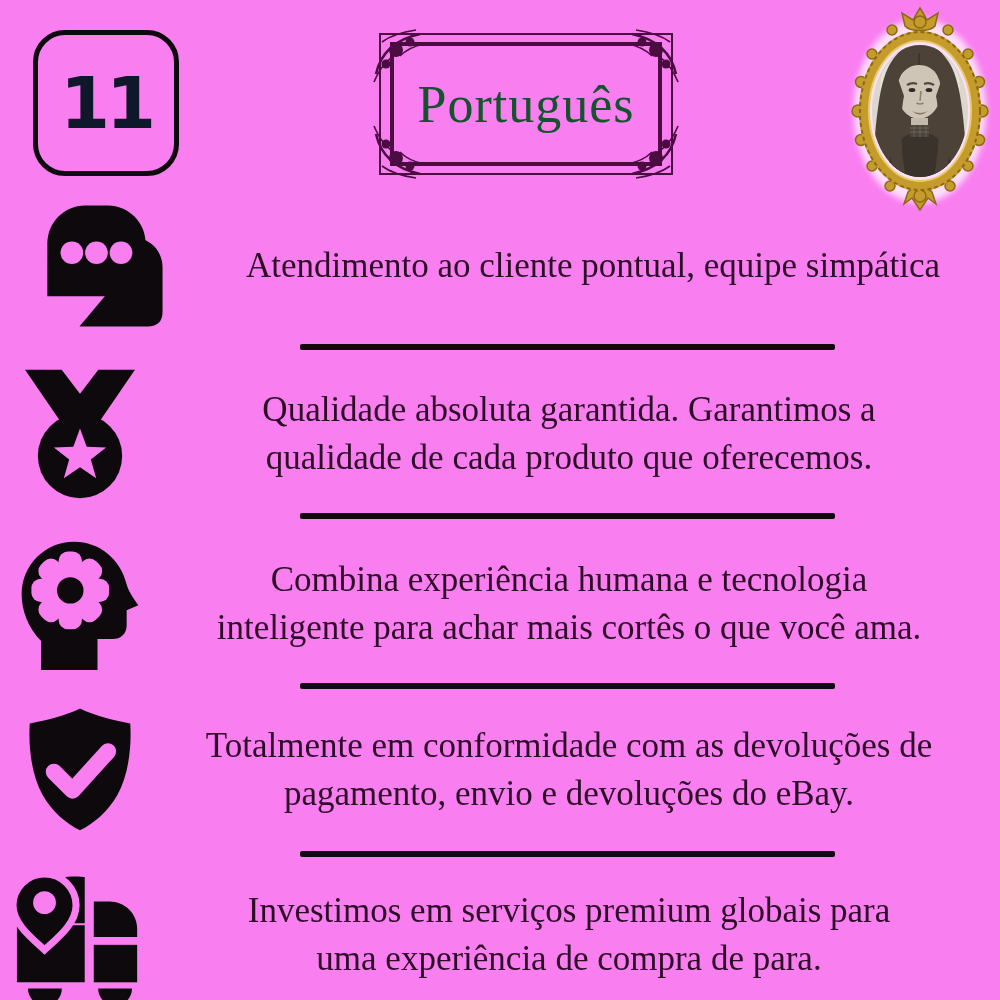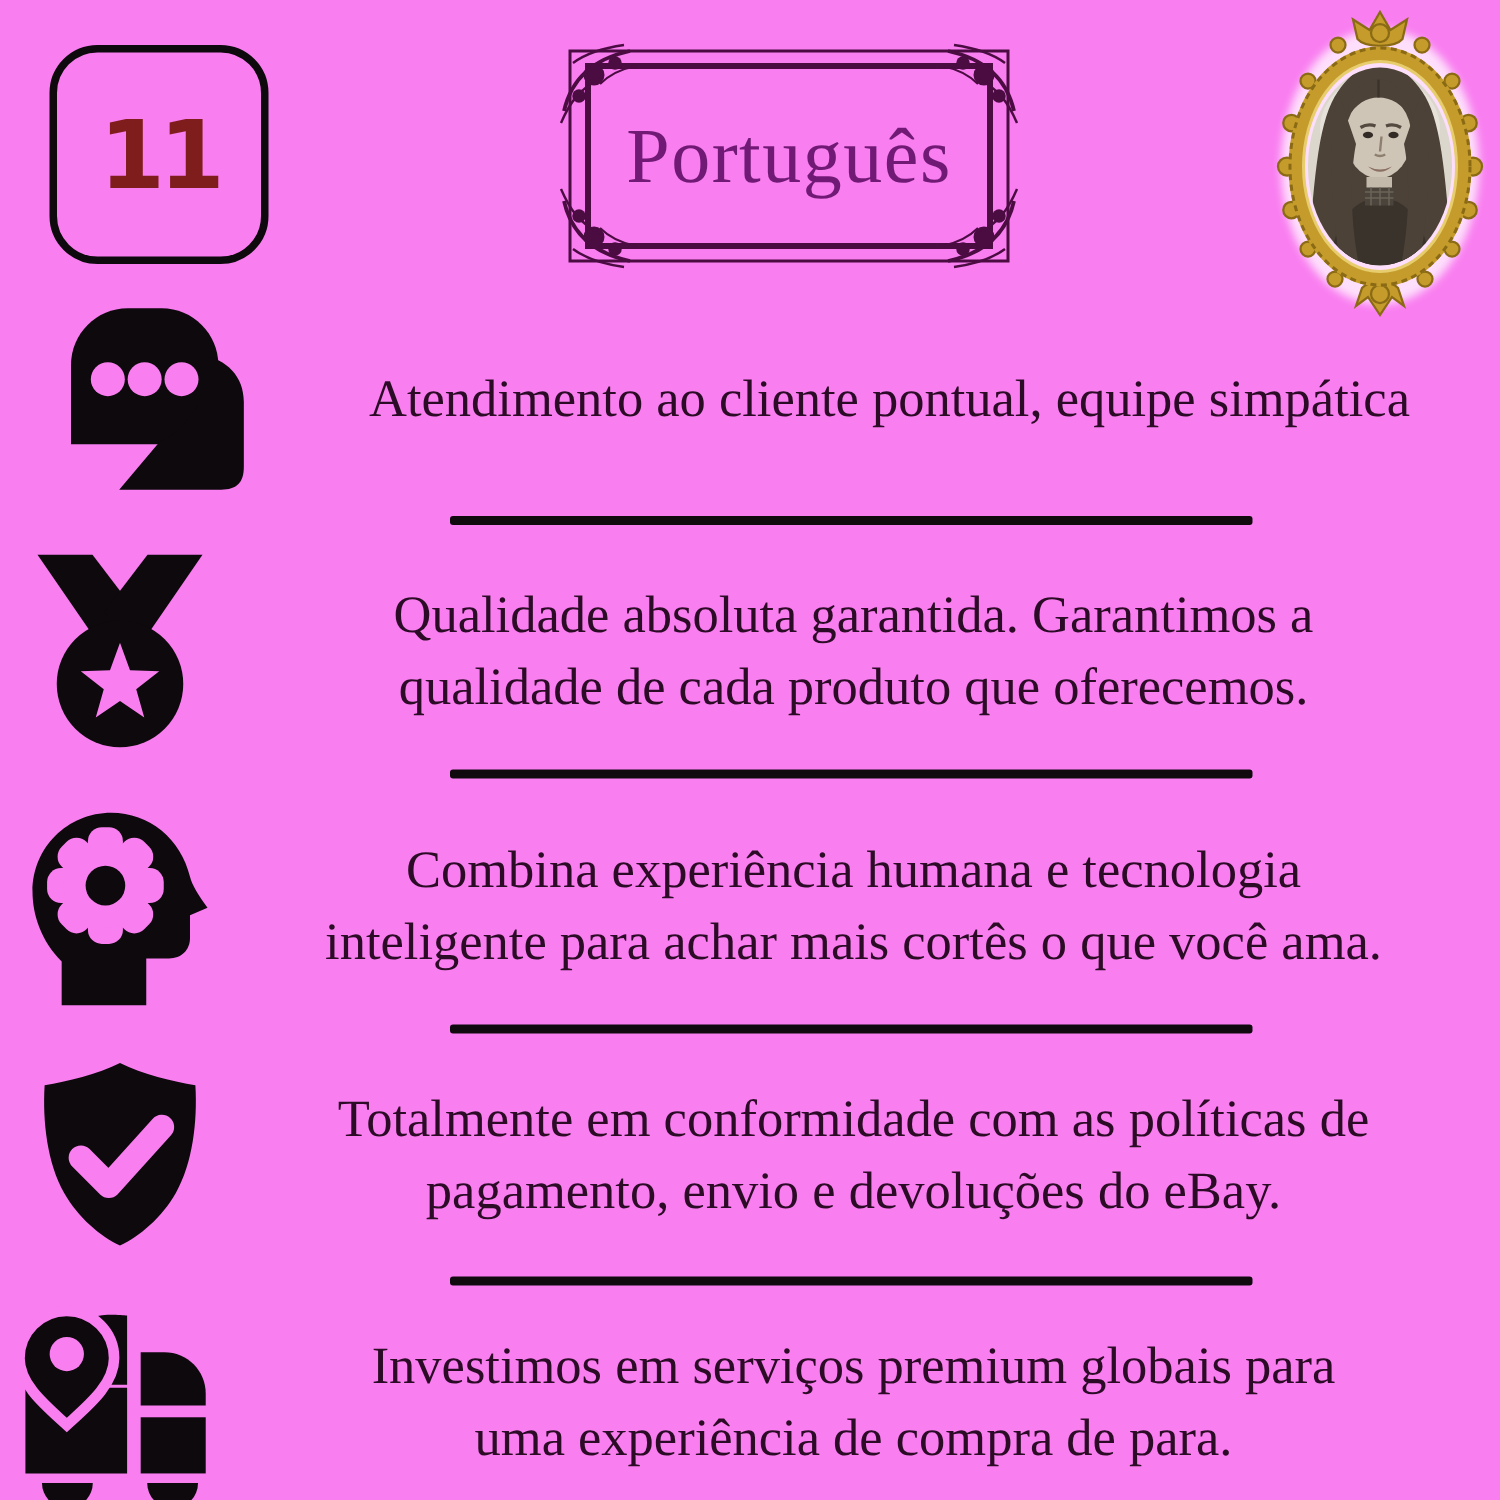--- a/index.html
+++ b/index.html
@@ -6,29 +6,29 @@
   .canvas{
     position:relative;width:1000px;height:1000px;overflow:hidden;
     background:#f97ef0;
     font-family:"Liberation Serif", serif;
   }
   
   .number-badge{
     position:absolute;left:33px;top:30px;width:136px;height:136px;
     border:5px solid #0e090d;border-radius:32px;
     display:flex;align-items:center;justify-content:center;
-    color:#7f1d1d;font-family:"DejaVu Sans", sans-serif;
-    font-weight:800;font-size:63px;letter-spacing:-4px;line-height:1;
+    color:#0f172a;font-family:"DejaVu Sans", sans-serif;
+    font-weight:800;font-size:72px;letter-spacing:-4px;line-height:1;
   }
   .title-frame{position:absolute;left:366px;top:22px;width:320px;height:164px;}
   .title-frame svg{position:absolute;left:0;top:0;}
   .title-text{
     position:absolute;left:0;top:0;width:100%;height:100%;
     display:flex;align-items:center;justify-content:center;
-    font-size:52px;color:#701a75;letter-spacing:1px;
+    font-size:52px;color:#14532d;letter-spacing:1px;
   }
   .portrait{position:absolute;left:846px;top:6px;width:148px;height:206px;}
   
   .row{position:absolute;left:0;width:1000px;display:flex;align-items:center;}
   .row-1{top:190px;height:152px;margin-left:24px;}
   .row-2{top:358px;height:152px;}
   .row-3{top:524px;height:160px;}
   .row-4{top:692px;height:156px;}
   .row-5{top:866px;height:138px;}
   .icon-cell{width:160px;min-width:160px;display:flex;align-items:center;justify-content:center;}
@@ -186,21 +186,21 @@
   <div class="divider div-3"></div>
 
   <div class="row row-4">
     <div class="icon-cell">
       <svg width="134" height="140" viewBox="0 0 36 36">
         <path fill="#0e090d" d="M18 1.5 C22 3.5 27.5 4.8 31.5 5.5 C31.9 12 31 19.5 28 24.8 C25.5 29.2 21.5 32.6 18 34.2 C14.5 32.6 10.5 29.2 8 24.8 C5 19.5 4.1 12 4.5 5.5 C8.5 4.8 14 3.5 18 1.5 Z"></path>
         <path d="M11 18.5 L16 23.5 L25.5 13" fill="none" stroke="#f97ef0" stroke-width="4.4" stroke-linecap="round" stroke-linejoin="round"></path>
       </svg>
     </div>
     <div class="text-cell">
-      <div>Totalmente em conformidade com as políticas de</div>
+      <div>Totalmente em conformidade com as devoluções de</div>
       <div>pagamento, envio e devoluções do eBay.</div>
     </div>
   </div>
   <div class="divider div-4"></div>
 
   <div class="row row-5">
     <div class="icon-cell">
       <svg width="142" height="134" viewBox="0 0 36 34" fill="#0e090d">
         <path d="M2 14.5 H19.2 V29 H2 Z"></path>
         <path d="M13 2.6 C16 1.8 19 2.3 19.2 2.3 V14 H13.5 C16.2 10.4 16.2 6.2 13 2.6 Z"></path>

